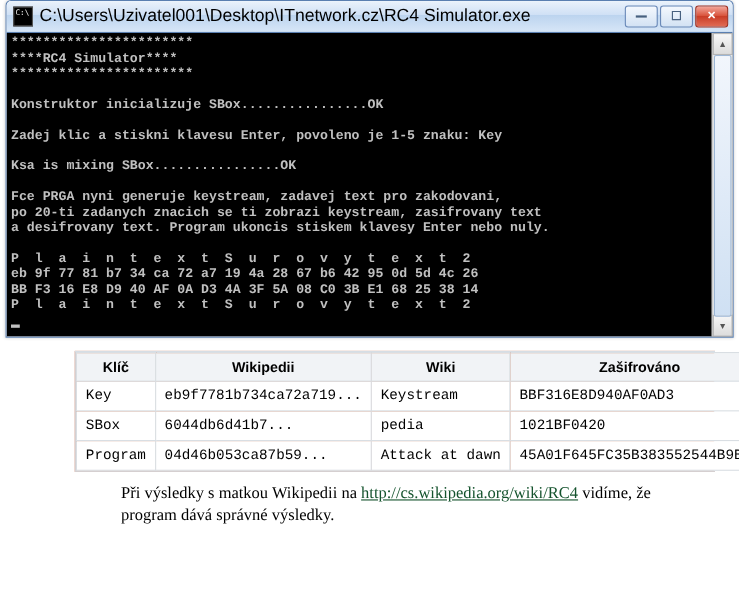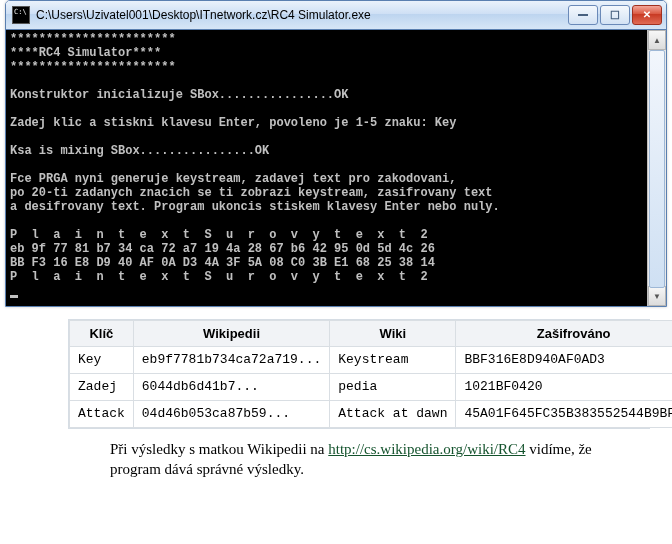--- a/index.html
+++ b/index.html
@@ -36,21 +36,21 @@
   .title-icon::after {
     content: "C:\\";
     position: absolute;
     color: #eee;
     font: 7px/8px monospace;
     left: 1px; top: 1px;
   }
   .title-text {
     flex: 1;
     color: #000;
-    font-size: 12px;
+    font-size: 16px;
     white-space: nowrap;
     overflow: hidden;
   }
   .win-buttons { display: flex; gap: 2px; }
   .win-btn {
     width: 28px; height: 18px;
     border: 1px solid #6a89b8;
     border-radius: 3px;
     background: linear-gradient(#f4f8fd,#d3e2f4);
     display: flex; align-items: center; justify-content: center;
@@ -190,27 +190,27 @@
       </tr>
     </thead>
     <tbody>
       <tr>
         <td>Key</td>
         <td>eb9f7781b734ca72a719...</td>
         <td>Keystream</td>
         <td>BBF316E8D940AF0AD3</td>
       </tr>
       <tr>
-        <td>Zadej</td>
+        <td>SBox</td>
         <td>6044db6d41b7...</td>
         <td>pedia</td>
         <td>1021BF0420</td>
       </tr>
       <tr>
-        <td>Attack</td>
+        <td>Program</td>
         <td>04d46b053ca87b59...</td>
         <td>Attack at dawn</td>
         <td>45A01F645FC35B383552544B9BF5</td>
       </tr>
     </tbody>
   </table>
 </div>
 
 <p class="caption">
   <span>Při výsledky s matkou Wikipedii na </span><a href="#">http://cs.wikipedia.org/wiki/RC4</a><span> vidíme, že program dává správné výsledky.</span>

